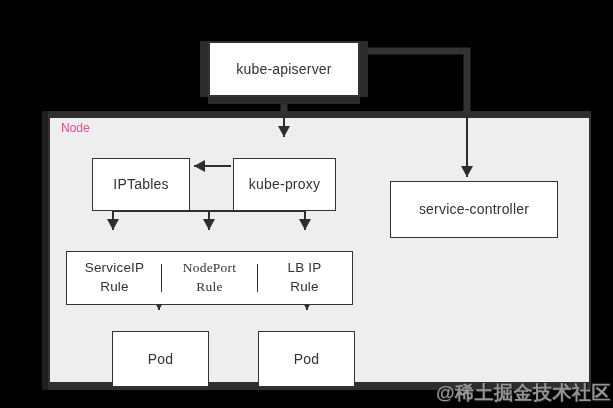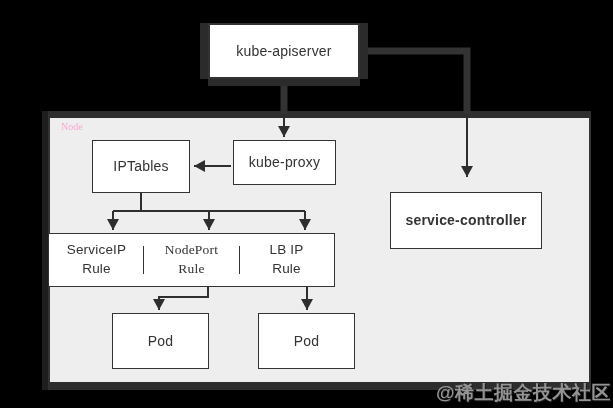--- a/index.html
+++ b/index.html
@@ -19,50 +19,50 @@
     display: flex;
     align-items: center;
     justify-content: center;
     color: #333333;
     font-size: 14px;
     text-align: center;
     white-space: pre-line;
     line-height: 1.35;
     z-index: 3;
     letter-spacing: 0.2px;
+    margin-top: 18px;
   }
   #apiserver {
     left: 208px; top: 23px; width: 152px; height: 56px;
     box-shadow: -8px 0 0 #2b2b2b, 8px 0 0 #2b2b2b, 0 7px 0 #2b2b2b;
   }
   #nodebox {
     position: absolute;
     left: 48px; top: 111px; width: 543px; height: 279px;
     box-sizing: border-box;
     background: #eeeeee;
     border-left: 2px solid #333333;
     border-right: 2px solid #333333;
     border-top: 7px solid #2e2e2e;
     border-bottom: 8px solid #2e2e2e;
     box-shadow: -6px 0 0 #1e1e1e;
     z-index: 1;
   }
   #node-label {
     position: absolute;
     left: 61px; top: 121px;
-    color: #f9a8d4;
-    font-size: 10px;
+    color: #ec4899;
+    font-size: 12px;
     z-index: 3;
-    font-family: Liberation Serif, serif;
   }
   #iptables        { left: 92px;  top: 140px; width: 98px;  height: 53px; border-width: 1.8px; text-align: center; }
-  #kubeproxy       { left: 233px; top: 140px; width: 103px; height: 45px; border-width: 1.8px; }
-  #servicecontroller { left: 390px; top: 192px; width: 152px; height: 57px; border-width: 1.8px; font-weight: bold; }
+  #kubeproxy       { left: 233px; top: 140px; width: 103px; height: 53px; border-width: 1.8px; }
+  #servicecontroller { left: 390px; top: 163px; width: 168px; height: 57px; border-width: 1.8px; }
   #rulerow {
-    left: 48px; top: 233px; width: 287px; height: 54px;
+    left: 66px; top: 233px; width: 287px; height: 54px;
     padding: 12px; display: flex; align-items: stretch; border-width: 1.8px;
   }
   .rule-cell {
     flex: 0 0 auto;
     display: flex; align-items: center; justify-content: center;
     white-space: pre-line;
     font-size: 13.5px;
     line-height: 1.4;
     color: #333333;
     box-sizing: border-box;

